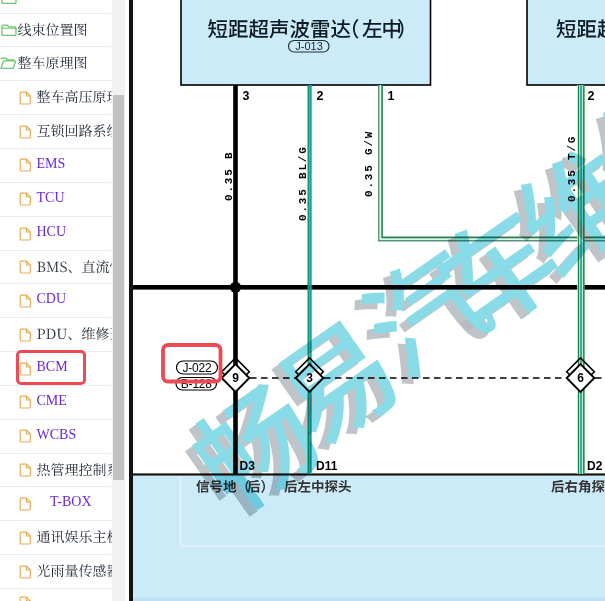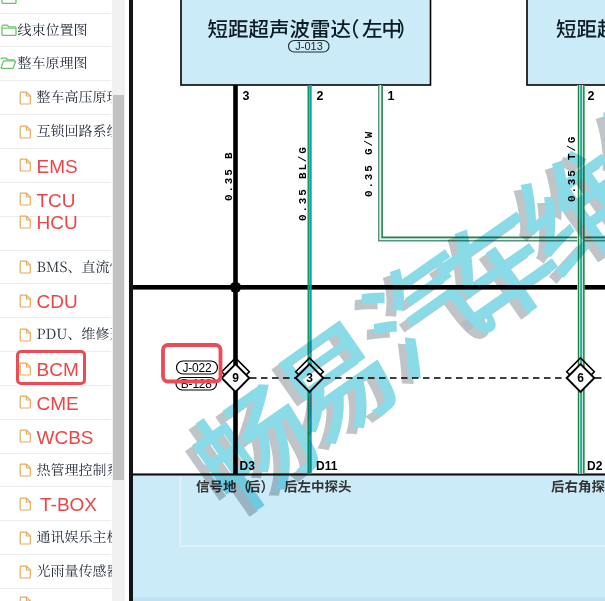--- a/index.html
+++ b/index.html
@@ -1,16 +1,16 @@
 <!DOCTYPE html>
 <html><head><meta charset="utf-8"><style>
 html,body{margin:0;padding:0;background:#fff;}
 #app{position:relative;width:605px;height:601px;overflow:hidden;background:#fff;font-family:"Liberation Sans",sans-serif;}
 .sep{position:absolute;left:0;width:111px;height:1px;background:#ececec;}
-.lat{position:absolute;font-family:Liberation Sans, sans-serif;font-size:19px;color:#ef4444;white-space:nowrap;}
+.lat{position:absolute;font-family:Liberation Serif, serif;font-size:14px;color:#6d28d9;white-space:nowrap;}
 </style></head><body>
 <div id="app">
 
 <div class="sep" style="top:12.6px"></div>
 <div class="sep" style="top:46.4px"></div>
 <div class="sep" style="top:80.2px"></div>
 <div class="sep" style="top:114.1px"></div>
 <div class="sep" style="top:148.0px"></div>
 <div class="sep" style="top:181.8px"></div>
 <div class="sep" style="top:215.7px"></div>
@@ -82,21 +82,21 @@
     </div>
 
 <div style="position:absolute;left:0;top:181.8px;width:112px;height:34px;overflow:hidden">
       <svg style="position:absolute;left:17.5px;top:10.5px" width="14" height="14" viewBox="0 0 14 14">
         <path d="M2.2 1.2 h6.3 l3.8 3.8 v7.2 a0.8 0.8 0 0 1 -0.8 0.8 h-8.5 a0.8 0.8 0 0 1 -0.8 -0.8 v-10.2 a0.8 0.8 0 0 1 0.8 -0.8 z" fill="#fff" stroke="#e9aa57" stroke-width="1.2"></path>
         <path d="M8.5 1.2 v3.8 h3.8" fill="none" stroke="#e9aa57" stroke-width="1.2"></path>
       </svg>
       <div class="lat" style="left:36.5px;top:8.0px">TCU</div>
     </div>
 
-<div style="position:absolute;left:0;top:204px;width:112px;height:34px;overflow:hidden">
+<div style="position:absolute;left:0;top:216px;width:112px;height:34px;overflow:hidden">
       <svg style="position:absolute;left:17.5px;top:10.5px" width="14" height="14" viewBox="0 0 14 14">
         <path d="M2.2 1.2 h6.3 l3.8 3.8 v7.2 a0.8 0.8 0 0 1 -0.8 0.8 h-8.5 a0.8 0.8 0 0 1 -0.8 -0.8 v-10.2 a0.8 0.8 0 0 1 0.8 -0.8 z" fill="#fff" stroke="#e9aa57" stroke-width="1.2"></path>
         <path d="M8.5 1.2 v3.8 h3.8" fill="none" stroke="#e9aa57" stroke-width="1.2"></path>
       </svg>
       <div class="lat" style="left:36.5px;top:8.0px">HCU</div>
     </div>
 
 <div style="position:absolute;left:0;top:249.5px;width:112px;height:34px;overflow:hidden">
       <svg style="position:absolute;left:17.5px;top:10.5px" width="14" height="14" viewBox="0 0 14 14">
         <path d="M2.2 1.2 h6.3 l3.8 3.8 v7.2 a0.8 0.8 0 0 1 -0.8 0.8 h-8.5 a0.8 0.8 0 0 1 -0.8 -0.8 v-10.2 a0.8 0.8 0 0 1 0.8 -0.8 z" fill="#fff" stroke="#e9aa57" stroke-width="1.2"></path>
@@ -157,21 +157,21 @@
       <svg style="position:absolute;left:0;top:0" width="112" height="34" viewBox="0 0 112 34">
         <path d="M47.1 19.7L47 19.8C47.7 20.6 48.7 21.8 48.8 22.9C49.9 23.6 50.6 21.3 47.1 19.7ZM44.2 19.7L44 19.8C44.6 20.6 45.2 21.8 45.2 22.7C46.1 23.6 47 21.4 44.2 19.7ZM41.2 19.9L41.1 20C41.5 20.8 41.9 21.9 41.9 22.8C42.8 23.7 43.8 21.7 41.2 19.9ZM39.5 19.9L39.3 19.9C39.2 21 38.4 21.8 37.7 22.1C37.4 22.2 37.2 22.5 37.3 22.8C37.5 23.1 38 23.1 38.4 22.9C39 22.5 39.8 21.6 39.5 19.9ZM45.6 10.5L44.2 10.4L44.1 12.5L42.5 12.5L42.6 13L44.1 13C44.1 13.9 44 14.6 43.9 15.4C43.4 15.2 42.8 15 42.1 14.8L42 14.9C42.5 15.2 43.1 15.6 43.7 16C43.3 17.3 42.5 18.4 40.9 19.3L41 19.5C42.8 18.7 43.8 17.7 44.4 16.5C45 17.1 45.6 17.6 45.9 18.1C46.8 18.5 47.1 17.1 44.6 15.8C44.9 14.9 45 14 45 13L47 13C47 15.8 47.2 18.3 48.7 19.1C49.2 19.4 49.7 19.4 49.9 19.1C50 18.9 49.9 18.7 49.6 18.4L49.7 16.9L49.5 16.8C49.5 17.3 49.3 17.7 49.2 18.1C49.1 18.2 49.1 18.2 49 18.1C48 17.6 47.8 15 47.9 13.1C48.2 13.1 48.3 13 48.4 12.9L47.4 12L46.9 12.5L45.1 12.5L45.1 10.9C45.4 10.8 45.5 10.7 45.6 10.5ZM41.4 12L40.8 12.7L40.3 12.7L40.3 10.8C40.7 10.7 40.8 10.6 40.8 10.4L39.5 10.3L39.5 12.7L37.2 12.7L37.4 13.1L39.5 13.1L39.5 15.1C38.4 15.4 37.5 15.8 37 15.9L37.6 17C37.8 16.9 37.9 16.8 37.9 16.6L39.5 15.8L39.5 18.2C39.5 18.4 39.4 18.5 39.2 18.5C38.9 18.5 37.7 18.4 37.7 18.4L37.7 18.6C38.3 18.7 38.6 18.8 38.7 18.9C38.9 19.1 39 19.3 39 19.6C40.2 19.5 40.3 19 40.3 18.3L40.3 15.3L42 14.3L42 14.1L40.3 14.7L40.3 13.1L42.1 13.1C42.3 13.1 42.4 13.1 42.5 12.9C42.1 12.5 41.4 12 41.4 12ZM56.8 13L56.6 13.1C57 13.3 57.3 13.9 57.4 14.3C58.2 14.9 59 13.2 56.8 13ZM60.1 10.7L58.8 10.2C58.4 11.3 57.9 12.3 57.4 12.9L57.6 13.1C58 12.8 58.4 12.5 58.8 12.1L59.9 12.1C60.2 12.4 60.5 13 60.6 13.4C61.3 14 62 12.7 60.6 12.1L63.6 12.1C63.7 12.1 63.9 12 63.9 11.8C63.5 11.4 62.8 10.8 62.8 10.8L62.1 11.6L59.1 11.6C59.3 11.4 59.4 11.2 59.6 11C59.9 11 60 10.9 60.1 10.7ZM54.5 10.7L53.2 10.2C52.7 11.7 51.9 13.1 51 13.9L51.2 14C52 13.6 52.7 12.9 53.3 12.1L54.2 12.1C54.5 12.4 54.8 13 54.9 13.4C55.5 14 56.3 12.8 54.8 12.1L57.3 12.1C57.5 12.1 57.7 12 57.7 11.8C57.3 11.4 56.6 10.9 56.6 10.9L56.1 11.6L53.6 11.6C53.7 11.4 53.8 11.2 54 10.9C54.3 11 54.4 10.9 54.5 10.7ZM54.9 16.4L60.3 16.4L60.3 18L54.9 18ZM53.9 15.6L53.9 23.1L54.1 23.1C54.6 23.1 54.9 22.9 54.9 22.8L54.9 22.2L61.2 22.2L61.2 22.9L61.3 22.9C61.6 22.9 62.1 22.7 62.1 22.6L62.1 20.1C62.3 20.1 62.6 20 62.6 19.9L61.5 19L61 19.6L54.9 19.6L54.9 18.4L60.3 18.4L60.3 18.8L60.5 18.8C60.8 18.8 61.2 18.6 61.2 18.5L61.2 16.6C61.5 16.5 61.7 16.4 61.8 16.3L60.7 15.5L60.2 16L55 16ZM54.9 20L61.2 20L61.2 21.8L54.9 21.8ZM52.9 13.8L52.7 13.8C52.8 14.6 52.4 15.4 51.9 15.7C51.6 15.9 51.5 16.1 51.6 16.4C51.7 16.8 52.2 16.7 52.5 16.5C52.9 16.2 53.2 15.7 53.1 14.9L62.2 14.9C62.1 15.3 62 15.9 61.9 16.2L62.1 16.3C62.5 16 62.9 15.4 63.2 15C63.5 15 63.6 15 63.7 14.9L62.7 13.9L62.1 14.5L53.1 14.5C53 14.2 53 14 52.9 13.8ZM70.1 11.3L70.1 18.1L70.2 18.1C70.6 18.1 71 17.8 71 17.7L71 17.2L73.1 17.2L73.1 19.3L70 19.3L70.1 19.7L73.1 19.7L73.1 22.2L68.7 22.2L68.8 22.6L77.9 22.6C78.1 22.6 78.2 22.5 78.2 22.4C77.8 21.9 77 21.3 77 21.3L76.3 22.2L74 22.2L74 19.7L77.2 19.7C77.5 19.7 77.6 19.7 77.6 19.5C77.2 19.1 76.4 18.5 76.4 18.5L75.8 19.3L74 19.3L74 17.2L76.3 17.2L76.3 17.8L76.4 17.8C76.7 17.8 77.2 17.5 77.2 17.4L77.2 11.8C77.5 11.8 77.7 11.7 77.8 11.6L76.6 10.7L76.1 11.3L71.1 11.3L70.1 10.8ZM73.1 14.4L73.1 16.8L71 16.8L71 14.4ZM74 14.4L76.3 14.4L76.3 16.8L74 16.8ZM73.1 14L71 14L71 11.7L73.1 11.7ZM74 14L74 11.7L76.3 11.7L76.3 14ZM64.9 20.5L65.4 21.7C65.5 21.6 65.6 21.5 65.7 21.3C67.5 20.4 68.9 19.6 70 19L69.9 18.9L67.8 19.6L67.8 15.9L69.4 15.9C69.6 15.9 69.7 15.9 69.8 15.7C69.4 15.3 68.8 14.7 68.8 14.7L68.2 15.5L67.8 15.5L67.8 12.1L69.6 12.1C69.8 12.1 69.9 12.1 70 11.9C69.5 11.5 68.8 10.9 68.8 10.9L68.1 11.7L65.1 11.7L65.2 12.1L66.9 12.1L66.9 15.5L65.1 15.5L65.2 15.9L66.9 15.9L66.9 19.9C66 20.2 65.3 20.4 64.9 20.5ZM87.4 14.2L86.2 13.6C85.5 15 84.5 16.4 83.6 17.1L83.7 17.3C84.9 16.7 86 15.7 86.9 14.4C87.2 14.4 87.3 14.3 87.4 14.2ZM86.5 10.3L86.3 10.4C86.8 10.9 87.4 11.7 87.4 12.4C88.3 13.1 89.2 11.2 86.5 10.3ZM84.5 12L84.3 12C84.4 12.6 84.1 13.5 83.8 13.8C83.5 14 83.4 14.3 83.5 14.6C83.8 14.9 84.2 14.8 84.4 14.5C84.7 14.2 84.8 13.7 84.7 13.1L90.5 13.1L90 14.7C89.6 14.4 89 14 88.2 13.7L88.1 13.9C88.9 14.6 90.1 15.9 90.5 16.8C91.4 17.3 91.8 16.1 90 14.7L90.2 14.8C90.6 14.4 91.2 13.6 91.5 13.2C91.8 13.2 91.9 13.2 92 13.1L91 12.1L90.4 12.6L84.7 12.6C84.6 12.4 84.6 12.2 84.5 12ZM90 16.8L89.3 17.6L84.2 17.6L84.3 18.1L87.1 18.1L87.1 22.1L83.1 22.1L83.2 22.5L91.6 22.5C91.8 22.5 92 22.5 92 22.3C91.5 21.9 90.8 21.3 90.8 21.3L90.1 22.1L88 22.1L88 18.1L90.8 18.1C91 18.1 91.2 18 91.2 17.8C90.8 17.4 90 16.8 90 16.8ZM82.8 12.7L82.3 13.4L81.9 13.4L81.9 10.8C82.3 10.7 82.4 10.6 82.4 10.4L81 10.3L81 13.4L79.1 13.4L79.2 13.8L81 13.8L81 16.8C80.1 17.2 79.3 17.5 78.9 17.6L79.4 18.8C79.5 18.7 79.6 18.5 79.7 18.4L81 17.6L81 21.6C81 21.8 81 21.9 80.7 21.9C80.4 21.9 79 21.8 79 21.8L79 22C79.7 22.1 80 22.2 80.2 22.4C80.4 22.5 80.5 22.8 80.5 23.1C81.8 22.9 81.9 22.4 81.9 21.7L81.9 17.1L84 15.9L83.9 15.7L81.9 16.5L81.9 13.8L83.5 13.8C83.7 13.8 83.9 13.8 83.9 13.6C83.5 13.2 82.8 12.7 82.8 12.7ZM101.9 11.5L101.9 20.2L102 20.2C102.3 20.2 102.7 20.1 102.7 19.9L102.7 12C103.1 11.9 103.2 11.8 103.2 11.6ZM104.4 10.5L104.4 21.7C104.4 21.9 104.3 22 104.1 22C103.8 22 102.5 21.9 102.5 21.9L102.5 22.1C103.1 22.2 103.4 22.3 103.6 22.4C103.8 22.6 103.8 22.8 103.9 23.1C105.1 23 105.2 22.5 105.2 21.8L105.2 11.1C105.6 11 105.7 10.9 105.8 10.7ZM93.8 17L93.8 22.2L94 22.2C94.3 22.2 94.7 22 94.7 21.9L94.7 17.4L96.6 17.4L96.6 23.1L96.8 23.1C97.1 23.1 97.5 22.9 97.5 22.7L97.5 17.4L99.4 17.4L99.4 20.7C99.4 20.9 99.4 21 99.2 21C99 21 98.3 20.9 98.3 20.9L98.3 21.1C98.6 21.2 98.8 21.3 99 21.4C99.1 21.6 99.2 21.8 99.2 22.1C100.2 22 100.3 21.6 100.3 20.8L100.3 17.6C100.6 17.6 100.8 17.4 100.9 17.3L99.7 16.5L99.3 17L97.5 17L97.5 15.3L100.9 15.3C101.1 15.3 101.3 15.3 101.3 15.1C100.9 14.7 100.1 14.1 100.1 14.1L99.5 14.9L97.5 14.9L97.5 13L100.5 13C100.7 13 100.8 13 100.8 12.8C100.4 12.4 99.7 11.8 99.7 11.8L99 12.6L97.5 12.6L97.5 10.9C97.8 10.8 97.9 10.7 98 10.5L96.6 10.3L96.6 12.6L94.9 12.6C95.1 12.2 95.3 11.8 95.5 11.4C95.8 11.4 95.9 11.3 96 11.1L94.6 10.7C94.3 12.1 93.8 13.5 93.3 14.4L93.5 14.6C93.9 14.2 94.3 13.6 94.7 13L96.6 13L96.6 14.9L92.9 14.9L93.1 15.3L96.6 15.3L96.6 17L94.8 17L93.8 16.6ZM111.8 19.5L110.5 18.9C109.9 20 108.5 21.6 107.2 22.6L107.3 22.7C108.9 21.9 110.4 20.7 111.2 19.7C111.6 19.7 111.7 19.7 111.8 19.5ZM115.3 19L115.2 19.1C116.4 19.9 118 21.3 118.5 22.4C119.6 23.1 120 20.6 115.3 19ZM115.6 15.6L115.5 15.8C116.1 16.1 116.7 16.6 117.3 17.1C114.1 17.3 111.1 17.5 109.3 17.5C112.1 16.5 115.3 14.8 117 13.7C117.3 13.8 117.5 13.7 117.6 13.6L116.5 12.7C116 13.2 115.2 13.8 114.3 14.4C112.5 14.5 110.9 14.6 109.8 14.6C111.1 14 112.6 13.1 113.5 12.4C113.8 12.5 114 12.4 114.1 12.3L113.3 11.8C115 11.6 116.6 11.4 117.9 11.2C118.3 11.4 118.6 11.4 118.7 11.3L117.7 10.2C115.3 10.9 111 11.6 107.5 11.9L107.6 12.2C109.2 12.1 110.9 12 112.6 11.9C111.8 12.7 110.3 13.9 109.1 14.4C109 14.5 108.7 14.5 108.7 14.5L109.3 15.7C109.4 15.6 109.5 15.5 109.6 15.4C111.1 15.2 112.5 15 113.6 14.8C112 15.8 110.2 16.8 108.6 17.4C108.4 17.4 108.1 17.4 108.1 17.4L108.7 18.6C108.8 18.6 108.9 18.5 109 18.3L113 17.9L113 21.8C113 22 112.9 22.1 112.7 22.1C112.4 22.1 111.1 22 111.1 22L111.1 22.2C111.7 22.3 112 22.4 112.2 22.5C112.4 22.7 112.5 22.9 112.5 23.1C113.8 23 113.9 22.5 113.9 21.8L113.9 17.8C115.3 17.7 116.6 17.5 117.6 17.4C118 17.8 118.4 18.3 118.5 18.7C119.7 19.3 120 16.8 115.6 15.6ZM121.2 21L121.8 22.2C121.9 22.2 122 22 122.1 21.9C123.8 21.1 125.1 20.4 126.1 19.9L126 19.7C124.1 20.3 122.1 20.8 121.2 21ZM128.5 10.2L128.4 10.3C128.8 10.8 129.4 11.6 129.6 12.2C130.4 12.7 131.1 11.1 128.5 10.2ZM124.9 11L123.6 10.4C123.2 11.4 122.2 13.5 121.4 14.3C121.3 14.4 121.1 14.4 121.1 14.4L121.5 15.7C121.6 15.6 121.7 15.6 121.8 15.4C122.5 15.3 123.2 15.1 123.8 14.9C123.1 16 122.2 17.2 121.5 17.8C121.4 17.9 121.1 18 121.1 18L121.7 19.2C121.8 19.1 121.9 19 122 18.9C123.6 18.4 125.1 17.9 125.9 17.6L125.9 17.4C124.5 17.6 123.1 17.8 122.1 17.9C123.4 16.7 124.9 14.9 125.6 13.7C125.9 13.8 126.1 13.7 126.2 13.5L124.9 12.8C124.7 13.3 124.4 13.9 124 14.5C123.2 14.5 122.4 14.5 121.8 14.5C122.8 13.6 123.8 12.2 124.4 11.2C124.7 11.2 124.8 11.1 124.9 11ZM132.9 11.6L132.3 12.5L125.7 12.5L125.8 12.9L128.9 12.9C128.4 13.7 127.1 15.2 126 15.8C125.9 15.9 125.7 15.9 125.7 15.9L126.3 17.2C126.4 17.1 126.5 17 126.6 16.8L127.7 16.7L127.7 17.7C127.7 19.5 127.1 21.6 124.4 23L124.5 23.2C128.1 21.9 128.6 19.6 128.7 17.7L128.7 16.6L130.4 16.3L130.4 21.8C130.4 22.5 130.5 22.7 131.4 22.7L132.3 22.7C133.8 22.7 134.2 22.5 134.2 22.1C134.2 21.9 134.1 21.8 133.8 21.7L133.8 20L133.6 20C133.4 20.7 133.3 21.5 133.2 21.7C133.1 21.8 133.1 21.8 133 21.8C132.9 21.8 132.6 21.8 132.3 21.8L131.6 21.8C131.3 21.8 131.3 21.8 131.3 21.6L131.3 16.4L131.3 16.1L132.2 16C132.4 16.3 132.6 16.7 132.7 17C133.7 17.7 134.4 15.5 130.9 13.9L130.7 14C131.2 14.4 131.7 15 132.1 15.7C130 15.8 128 15.9 126.8 15.9C127.8 15.3 129 14.4 129.7 13.6C130 13.7 130.2 13.6 130.2 13.4L129 12.9L133.7 12.9C133.9 12.9 134.1 12.8 134.1 12.6C133.6 12.2 132.9 11.6 132.9 11.6Z" fill="#252c3a"></path>
       </svg>
     </div>
 
 <div style="position:absolute;left:0;top:486.4px;width:112px;height:34px;overflow:hidden">
       <svg style="position:absolute;left:17.5px;top:10.5px" width="14" height="14" viewBox="0 0 14 14">
         <path d="M2.2 1.2 h6.3 l3.8 3.8 v7.2 a0.8 0.8 0 0 1 -0.8 0.8 h-8.5 a0.8 0.8 0 0 1 -0.8 -0.8 v-10.2 a0.8 0.8 0 0 1 0.8 -0.8 z" fill="#fff" stroke="#e9aa57" stroke-width="1.2"></path>
         <path d="M8.5 1.2 v3.8 h3.8" fill="none" stroke="#e9aa57" stroke-width="1.2"></path>
       </svg>
-      <div class="lat" style="left:40px;top:8.0px">T-BOX</div>
+      <div class="lat" style="left:50px;top:8.0px">T-BOX</div>
     </div>
 
 <div style="position:absolute;left:0;top:520.2px;width:112px;height:34px;overflow:hidden">
       <svg style="position:absolute;left:17.5px;top:10.5px" width="14" height="14" viewBox="0 0 14 14">
         <path d="M2.2 1.2 h6.3 l3.8 3.8 v7.2 a0.8 0.8 0 0 1 -0.8 0.8 h-8.5 a0.8 0.8 0 0 1 -0.8 -0.8 v-10.2 a0.8 0.8 0 0 1 0.8 -0.8 z" fill="#fff" stroke="#e9aa57" stroke-width="1.2"></path>
         <path d="M8.5 1.2 v3.8 h3.8" fill="none" stroke="#e9aa57" stroke-width="1.2"></path>
       </svg>
       <svg style="position:absolute;left:0;top:0" width="112" height="34" viewBox="0 0 112 34">
         <path d="M37.9 10.5L37.7 10.6C38.3 11.4 39.1 12.6 39.3 13.5C40.3 14.2 41 12.2 37.9 10.5ZM48 17.9L45.6 17.9L45.6 16.3L48 16.3ZM42.5 20.8L42.5 18.3L44.8 18.3L44.8 20.8L44.9 20.8C45.4 20.8 45.6 20.6 45.6 20.6L45.6 18.3L48 18.3L48 19.9C48 20.1 48 20.2 47.7 20.2C47.5 20.2 46.5 20.1 46.5 20.1L46.5 20.3C47 20.4 47.3 20.5 47.4 20.6C47.5 20.8 47.6 21 47.6 21.2C48.8 21.1 48.9 20.7 48.9 20L48.9 14.4C49.2 14.3 49.4 14.2 49.5 14.1L48.3 13.2L47.9 13.8L46.4 13.8C46.6 13.6 46.6 13.2 46 12.8C46.9 12.5 47.9 11.9 48.5 11.5C48.8 11.5 48.9 11.5 49.1 11.4L48 10.4L47.4 11L41.4 11L41.6 11.4L47.2 11.4C46.8 11.8 46.2 12.3 45.7 12.7C45.2 12.4 44.3 12.1 42.9 11.9L42.9 12.2C44.2 12.6 45.1 13.2 45.6 13.8L45.7 13.8L42.6 13.8L41.6 13.3L41.6 21.1L41.8 21.1C42.2 21.1 42.5 20.9 42.5 20.8ZM48 15.8L45.6 15.8L45.6 14.2L48 14.2ZM44.8 17.9L42.5 17.9L42.5 16.3L44.8 16.3ZM44.8 15.8L42.5 15.8L42.5 14.2L44.8 14.2ZM39 20.2C38.4 20.7 37.5 21.5 36.9 21.9L37.7 23C37.9 22.9 37.9 22.8 37.8 22.6C38.3 22 39 21 39.4 20.6C39.5 20.4 39.6 20.4 39.8 20.6C41.1 22.2 42.5 22.7 45.2 22.7C46.7 22.7 48 22.7 49.3 22.7C49.4 22.3 49.6 22 50 21.9L50 21.7C48.4 21.8 47.1 21.8 45.5 21.8C42.8 21.8 41.3 21.5 40 20.2C40 20.1 39.9 20.1 39.9 20.1L39.9 15.6C40.3 15.5 40.4 15.4 40.5 15.3L39.4 14.3L38.8 15L37 15L37.1 15.4L39 15.4ZM52.2 10.3L52 10.4C52.6 11.1 53.4 12.1 53.6 12.9C54.5 13.6 55.2 11.6 52.2 10.3ZM53.9 14.6C54.1 14.5 54.3 14.4 54.4 14.3L53.5 13.5L53 14L51.1 14L51.2 14.5L53 14.5L53 20.6C53 20.9 52.9 21 52.5 21.2L53.1 22.3C53.2 22.3 53.4 22.1 53.5 21.9C54.5 20.9 55.4 19.9 55.9 19.4L55.7 19.2L53.9 20.5ZM59.7 15.2L59.2 16L58.2 16L58.2 11.7L61 11.7C60.9 16.2 60.9 21.1 62.7 22.6C63.2 23 63.7 23.2 64 22.9C64.1 22.8 64.1 22.5 63.8 22L64 19.9L63.8 19.8C63.7 20.4 63.6 20.9 63.4 21.4C63.4 21.6 63.3 21.6 63.1 21.5C61.8 20.4 61.7 15.3 61.9 12C62.2 11.9 62.4 11.8 62.5 11.7L61.4 10.7L60.8 11.3L54.9 11.3L55 11.7L57.3 11.7L57.3 16L54.7 16L54.8 16.4L57.3 16.4L57.3 23L57.4 23C57.9 23 58.2 22.8 58.2 22.7L58.2 16.4L60.4 16.4C60.6 16.4 60.7 16.3 60.7 16.1C60.4 15.7 59.7 15.2 59.7 15.2ZM68 10.8C68.4 10.8 68.5 10.7 68.5 10.5L67.1 10.2C67 11 66.8 12.2 66.5 13.5L65.1 13.5L65.2 13.9L66.4 13.9C66.1 15.4 65.7 17 65.5 17.9C66.1 18.3 66.9 19 67.6 19.6C67 20.9 66.2 22 65 22.9L65.1 23.1C66.5 22.3 67.4 21.3 68.1 20.2C68.6 20.7 69 21.2 69.2 21.6C70 22.1 70.7 21 68.5 19.4C69.3 17.7 69.6 15.9 69.8 14C70.1 14 70.3 13.9 70.4 13.8L69.4 12.9L68.8 13.5L67.4 13.5C67.7 12.5 67.9 11.5 68 10.8ZM76.1 15.3L75.5 16.1L70.4 16.1L70.5 16.5L73.1 16.5C73.1 17.2 73 17.9 72.9 18.5L69.4 18.5L69.6 18.9L72.8 18.9C72.5 20.5 71.6 21.8 69.1 22.9L69.3 23.1C72.3 22.1 73.3 20.6 73.8 18.9L73.8 18.9C74.2 20.2 75.1 22 77.2 23.1C77.3 22.6 77.6 22.5 78 22.4L78 22.2C75.8 21.3 74.7 20 74.1 18.9L77.5 18.9C77.7 18.9 77.9 18.9 77.9 18.7C77.4 18.3 76.7 17.7 76.7 17.7L76 18.5L73.9 18.5C74 17.9 74 17.2 74.1 16.5L76.9 16.5C77.1 16.5 77.3 16.4 77.3 16.3C76.9 15.8 76.1 15.3 76.1 15.3ZM71.7 15L71.7 14.6L75.7 14.6L75.7 15.1L75.8 15.1C76.1 15.1 76.5 14.9 76.6 14.8L76.6 11.7C76.8 11.6 77.1 11.5 77.2 11.4L76 10.5L75.5 11.1L71.8 11.1L70.8 10.6L70.8 15.3L71 15.3C71.3 15.3 71.7 15.1 71.7 15ZM75.7 11.5L75.7 14.2L71.7 14.2L71.7 11.5ZM66.2 18C66.6 16.8 67 15.3 67.3 13.9L68.9 13.9C68.8 15.7 68.5 17.4 67.9 18.9C67.4 18.6 66.9 18.3 66.2 18ZM83.9 18.2L82.6 17.5C81.7 19.4 80.3 21.2 79 22.2L79.2 22.4C80.7 21.5 82.2 20.1 83.3 18.3C83.6 18.4 83.8 18.3 83.9 18.2ZM87.9 17.6L87.7 17.7C88.8 18.9 90.5 20.7 91 22C92.2 22.8 92.7 20.2 87.9 17.6ZM86.4 21.7L86.4 16.5L91.2 16.5C91.4 16.5 91.6 16.4 91.6 16.3C91.2 15.8 90.4 15.3 90.4 15.3L89.8 16.1L86.4 16.1L86.4 13.2C86.7 13.2 86.8 13 86.8 12.8L85.4 12.7L85.4 16.1L81.7 16.1C81.9 14.8 82.2 12.9 82.4 11.8C85 11.8 87.8 11.6 89.8 11.3C90.1 11.5 90.4 11.5 90.5 11.4L89.5 10.4C88 10.8 85.3 11.2 82.9 11.5L81.5 11.1C81.4 12.3 81 14.7 80.8 16C80.6 16.1 80.4 16.1 80.3 16.2L81.3 16.9L81.7 16.5L85.4 16.5L85.4 21.7C85.4 21.9 85.4 22 85.1 22C84.8 22 83.2 21.8 83.2 21.8L83.2 22.1C83.9 22.2 84.3 22.3 84.5 22.4C84.7 22.6 84.8 22.8 84.8 23.1C86.2 23 86.4 22.5 86.4 21.7ZM97.4 10.3L97.3 10.4C98.3 11 99.5 12 99.9 12.9C101.1 13.5 101.5 11.1 97.4 10.3ZM93.1 22.1L93.2 22.5L105.6 22.5C105.8 22.5 105.9 22.4 106 22.3C105.4 21.8 104.6 21.2 104.6 21.2L103.9 22.1L100 22.1L100 18L104.3 18C104.5 18 104.7 17.9 104.7 17.7C104.2 17.3 103.4 16.7 103.4 16.7L102.7 17.5L100 17.5L100 13.9L104.9 13.9C105.1 13.9 105.3 13.9 105.3 13.7C104.8 13.2 104 12.6 104 12.6L103.3 13.5L94 13.5L94.2 13.9L99 13.9L99 17.5L94.6 17.5L94.7 18L99 18L99 22.1ZM113.3 11.3L113.3 16.2C113.3 18.9 113 21.2 110.9 23L111.1 23.1C113.9 21.4 114.2 18.8 114.2 16.1L114.2 11.7L116.9 11.7L116.9 21.8C116.9 22.4 117 22.7 117.8 22.7L118.5 22.7C119.7 22.7 120.1 22.5 120.1 22.2C120.1 22 120 21.9 119.7 21.8L119.7 19.9L119.5 19.9C119.4 20.6 119.2 21.5 119.1 21.7C119.1 21.8 119 21.8 119 21.8C118.9 21.8 118.7 21.8 118.5 21.8L118.1 21.8C117.8 21.8 117.8 21.8 117.8 21.5L117.8 11.9C118.1 11.8 118.3 11.7 118.4 11.6L117.3 10.7L116.7 11.3L114.4 11.3L113.3 10.8ZM109.4 10.3L109.4 13.4L107.1 13.4L107.2 13.8L109.1 13.8C108.7 15.9 108 18 107 19.6L107.2 19.8C108.1 18.8 108.9 17.5 109.4 16.2L109.4 23.1L109.6 23.1C109.9 23.1 110.3 22.9 110.3 22.8L110.3 15.3C110.8 15.9 111.5 16.8 111.6 17.4C112.5 18.1 113.3 16.2 110.3 15.1L110.3 13.8L112.3 13.8C112.5 13.8 112.7 13.7 112.7 13.6C112.3 13.1 111.6 12.5 111.6 12.5L110.9 13.4L110.3 13.4L110.3 10.8C110.7 10.8 110.8 10.6 110.8 10.4Z" fill="#252c3a"></path>
       </svg>

